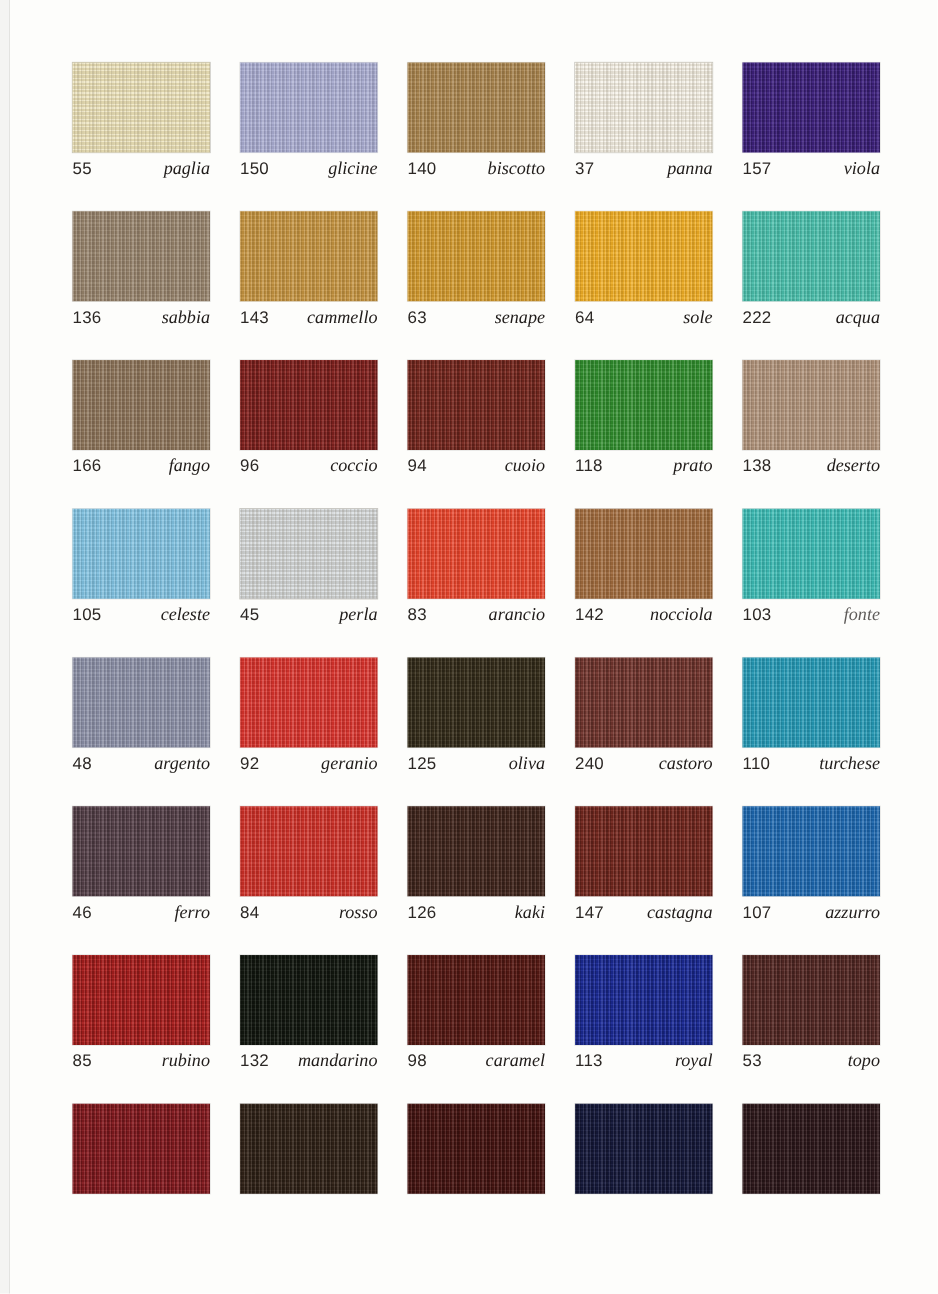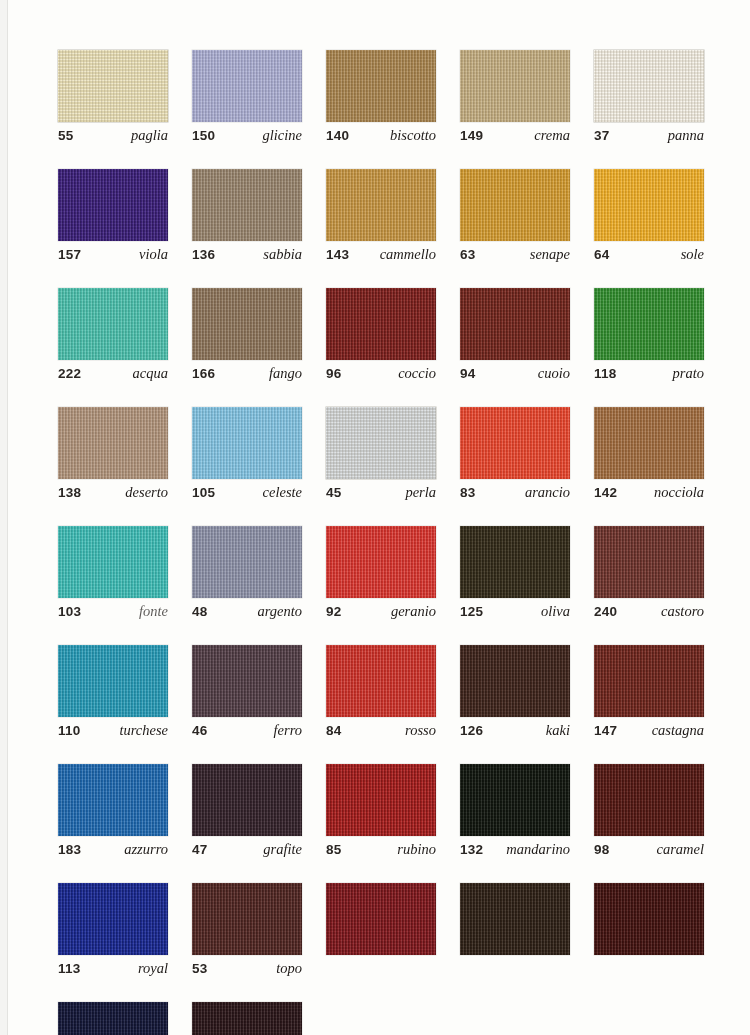--- a/index.html
+++ b/index.html
@@ -133,21 +133,20 @@
     justify-content: space-between;
     margin-top: 5px;
     height: 17px;
     color: #231f1d;
   }
   .code {
     font-family: "Liberation Sans", sans-serif;
     font-size: 13.5px;
     letter-spacing: 0.2px;
     color: #2b2724;
-    font-weight: bold;
   }
   .cname {
     font-family: "Liberation Serif", serif;
     font-style: italic;
     font-size: 14.5px;
     color: #1f1b19;
     white-space: nowrap;
   }
   .cname.smudged {
     opacity: 0.72;
@@ -180,29 +179,20 @@
       <div class="cell">
         <div class="swatch" style="background-color: rgb(168, 131, 76);">
           <div class="weave"></div>
         </div>
         <div class="caption">
           <span class="code">140</span>
           <span class="cname">biscotto</span>
         </div>
       </div>
       <div class="cell">
-        <div class="swatch" style="background-color: rgb(195, 172, 126);">
-          <div class="weave"></div>
-        </div>
-        <div class="caption">
-          <span class="code">149</span>
-          <span class="cname">crema</span>
-        </div>
-      </div>
-      <div class="cell">
         <div class="swatch light" style="background-color: rgb(246, 242, 232);">
           <div class="weave"></div>
         </div>
         <div class="caption">
           <span class="code">37</span>
           <span class="cname">panna</span>
         </div>
       </div>
       <div class="cell">
         <div class="swatch dark" style="background-color: rgb(66, 36, 133);">
@@ -427,31 +417,22 @@
         <div class="caption">
           <span class="code">147</span>
           <span class="cname">castagna</span>
         </div>
       </div>
       <div class="cell">
         <div class="swatch" style="background-color: rgb(27, 102, 174);">
           <div class="weave"></div>
         </div>
         <div class="caption">
-          <span class="code">183</span>
+          <span class="code">107</span>
           <span class="cname">azzurro</span>
-        </div>
-      </div>
-      <div class="cell">
-        <div class="swatch dark" style="background-color: rgb(58, 39, 48);">
-          <div class="weave"></div>
-        </div>
-        <div class="caption">
-          <span class="code">47</span>
-          <span class="cname">grafite</span>
         </div>
       </div>
       <div class="cell">
         <div class="swatch dark" style="background-color: rgb(179, 32, 31);">
           <div class="weave"></div>
         </div>
         <div class="caption">
           <span class="code">85</span>
           <span class="cname">rubino</span>
         </div>

